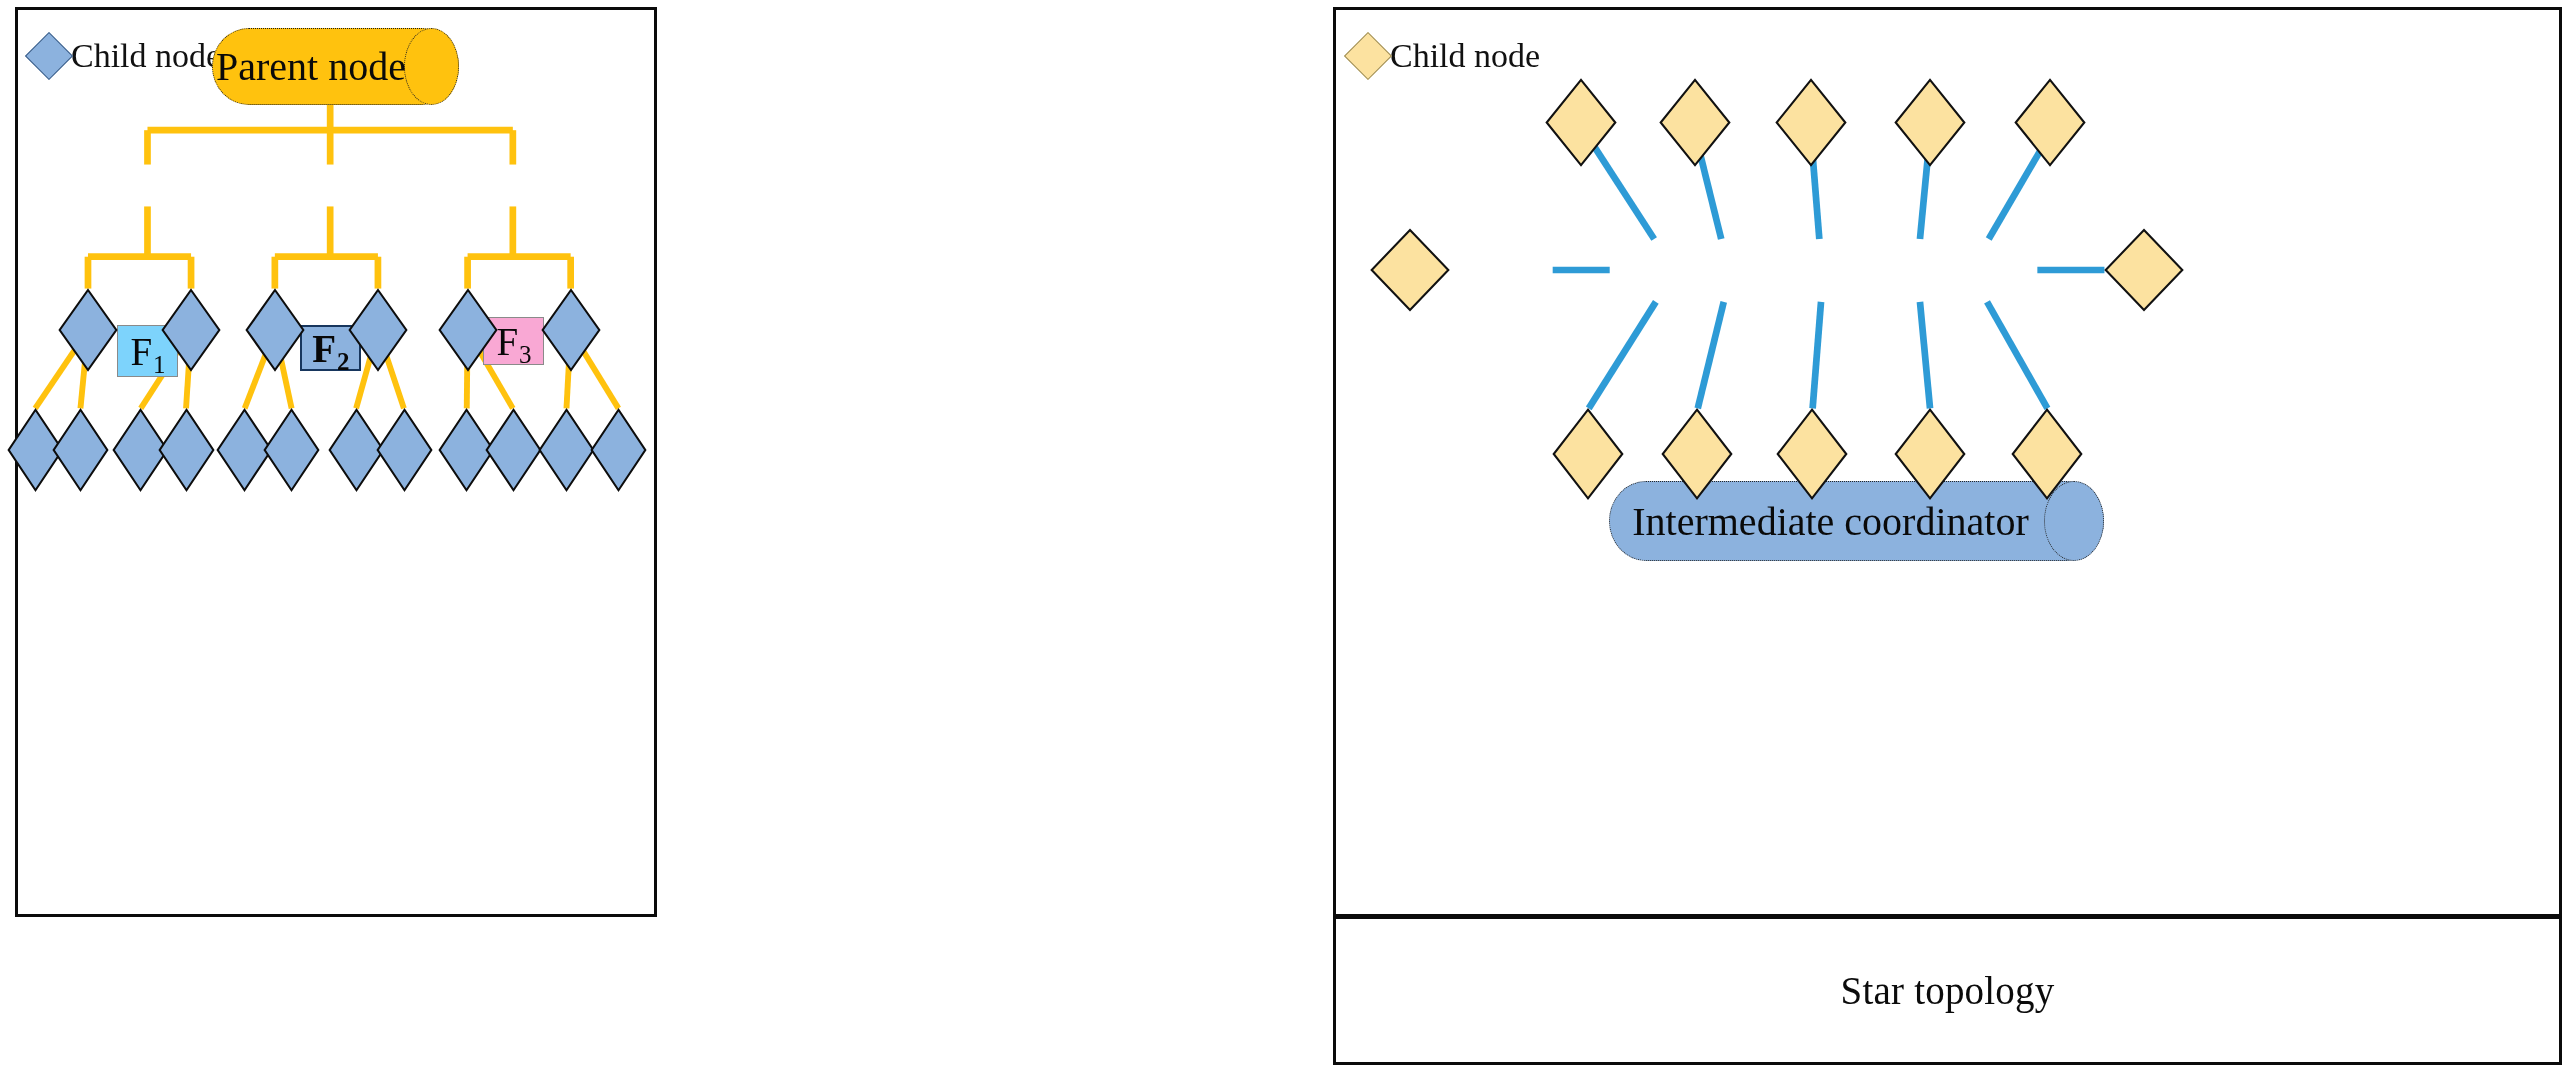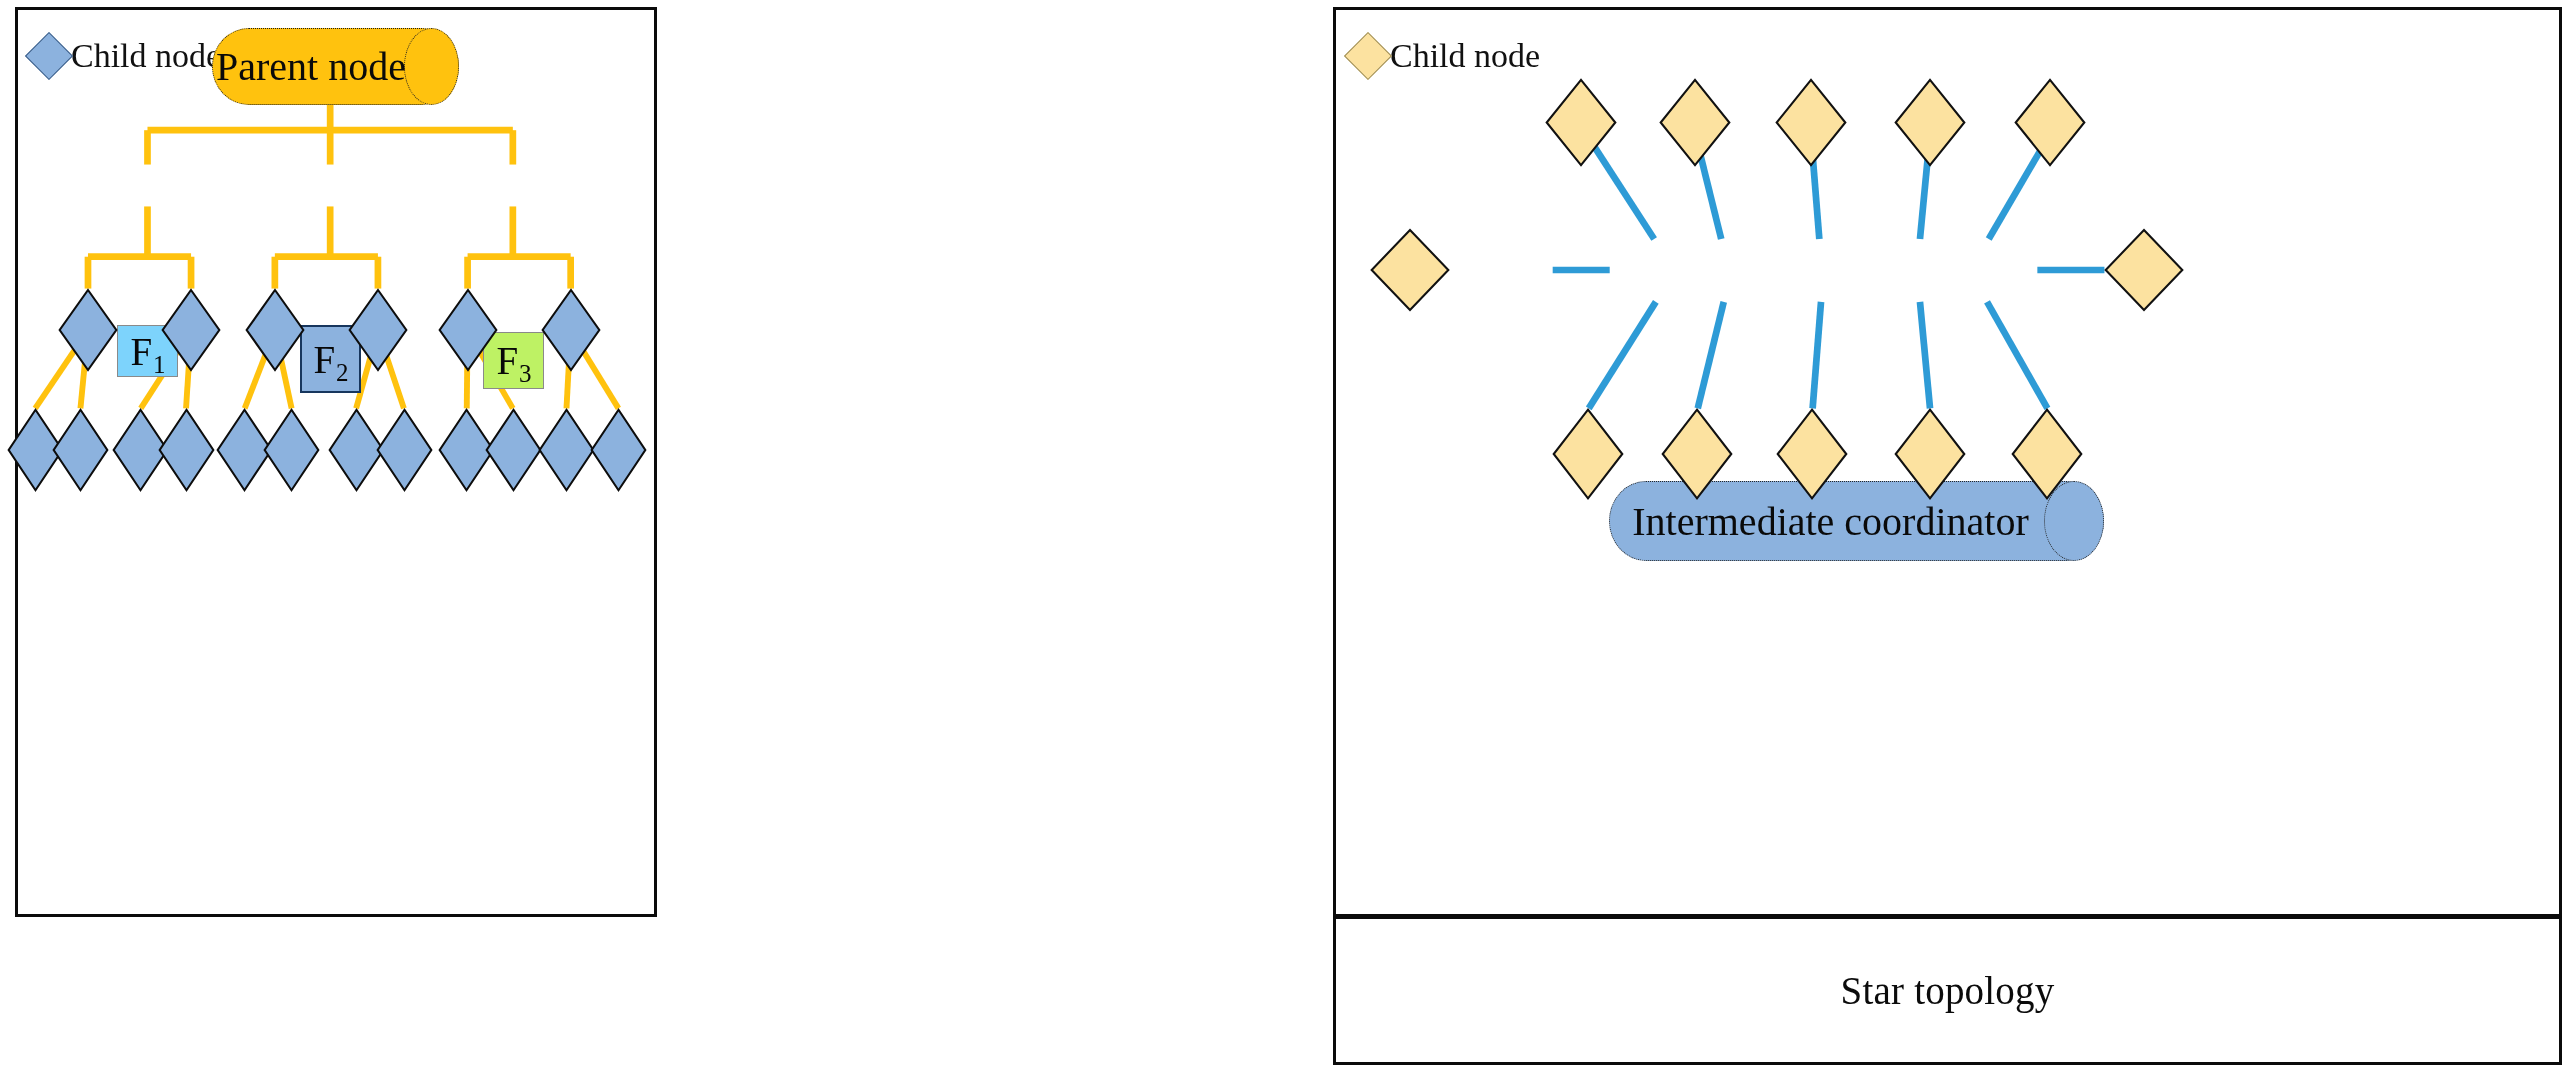--- a/index.html
+++ b/index.html
@@ -91,24 +91,24 @@
 
   <div class="cyl" style="left:212px;top:28px;width:247px;height:77px;">
     <div class="body" style="background:#FFC20E;border:1.7px dotted #1d1d1d;"></div>
     <div class="cap" style="right:0;width:55px;background:#FFC20E;"></div>
     <div class="txt" style="padding-right:49px;">Parent node</div>
   </div>
 
   <div class="fbox" style="left:117px;top:325px;width:61px;height:52px;background:#7dd3fc;border:1.7px solid #8a8a8a;">
     <span><span>F</span><sub>1</sub></span>
   </div>
-  <div class="fbox" style="left:300px;top:325px;width:61px;height:68px;background:#8CB2DE;border:2.1px solid #17365d;">
+  <div class="fbox" style="left:300px;top:325px;width:61px;height:46px;background:#8CB2DE;border:2.1px solid #17365d;font-weight:bold;">
     <span><span>F</span><sub>2</sub></span>
   </div>
-  <div class="fbox" style="left:483px;top:332px;width:61px;height:57px;background:#bef264;border:1.7px solid #8a8a8a;">
+  <div class="fbox" style="left:483px;top:317px;width:61px;height:48px;background:#f9a8d4;border:1.7px solid #8a8a8a;">
     <span><span>F</span><sub>3</sub></span>
   </div>
 
   <div class="dia" style="left:58px;top:288px;">
     <svg width="60" height="84" viewBox="0 0 72 100">
         <polygon points="36,2 70,50 36,98 2,50" fill="#8CB2DE" stroke="#0d0d0d" stroke-width="2.5"></polygon>
       </svg>
   </div>
   <div class="dia" style="left:161px;top:288px;">
     <svg width="60" height="84" viewBox="0 0 72 100">

